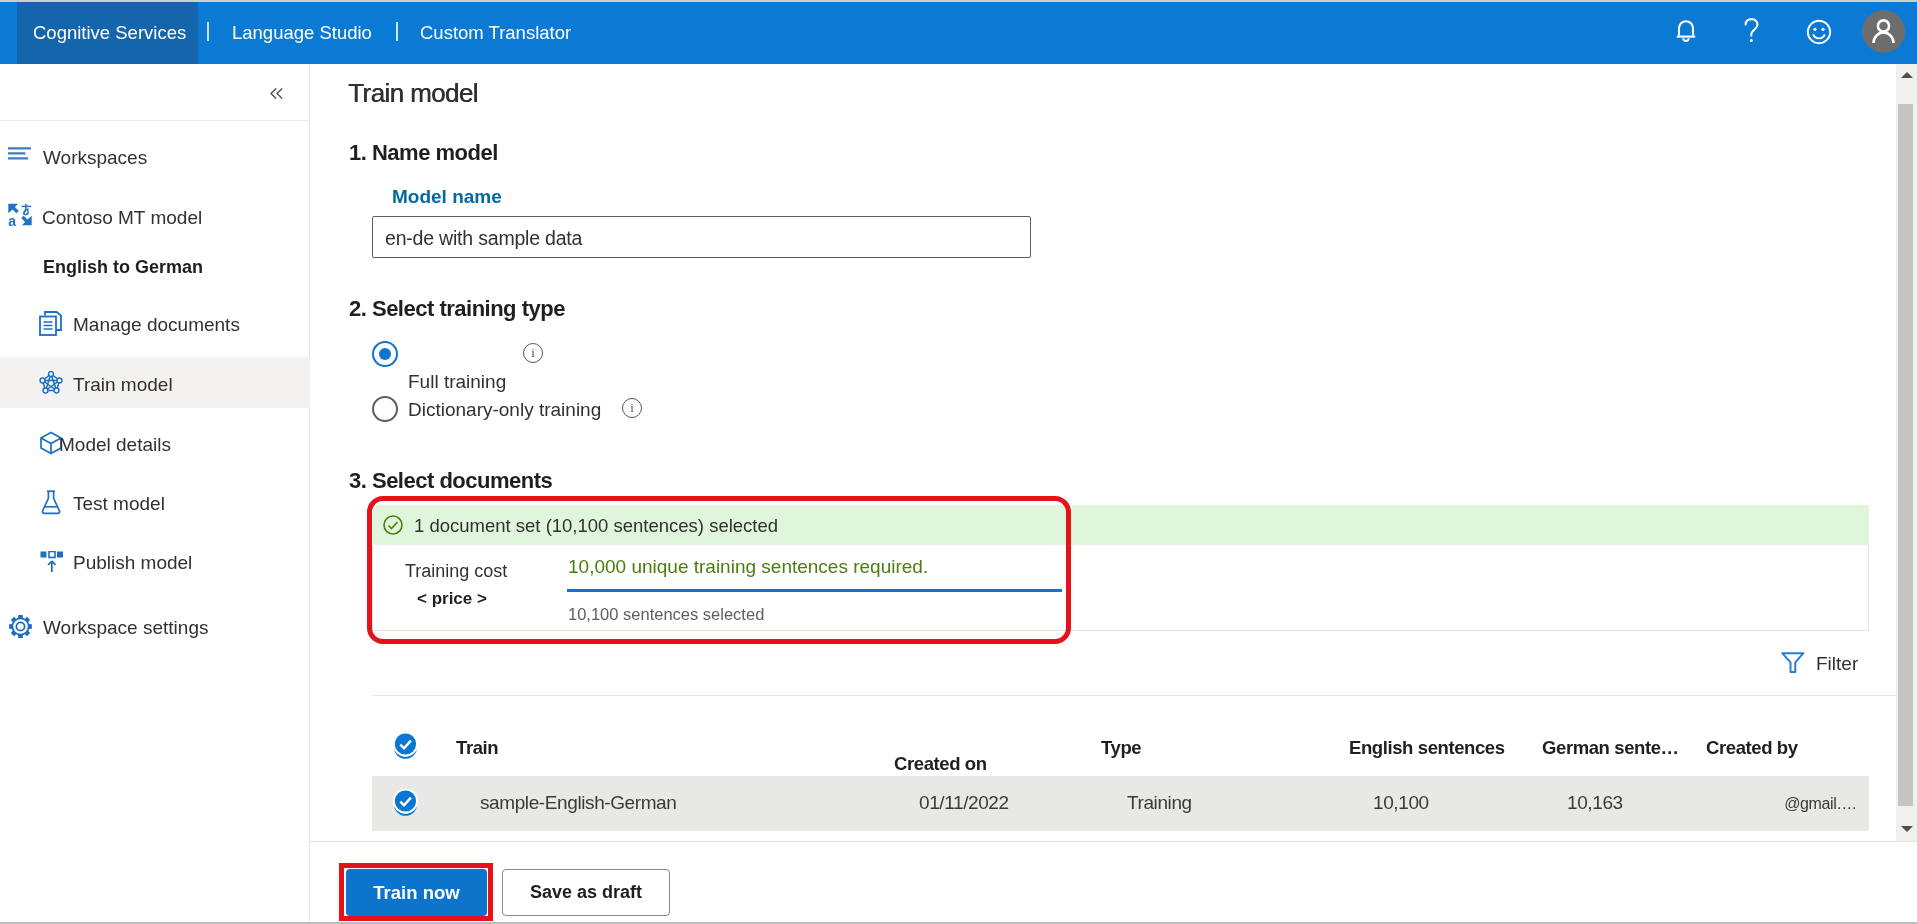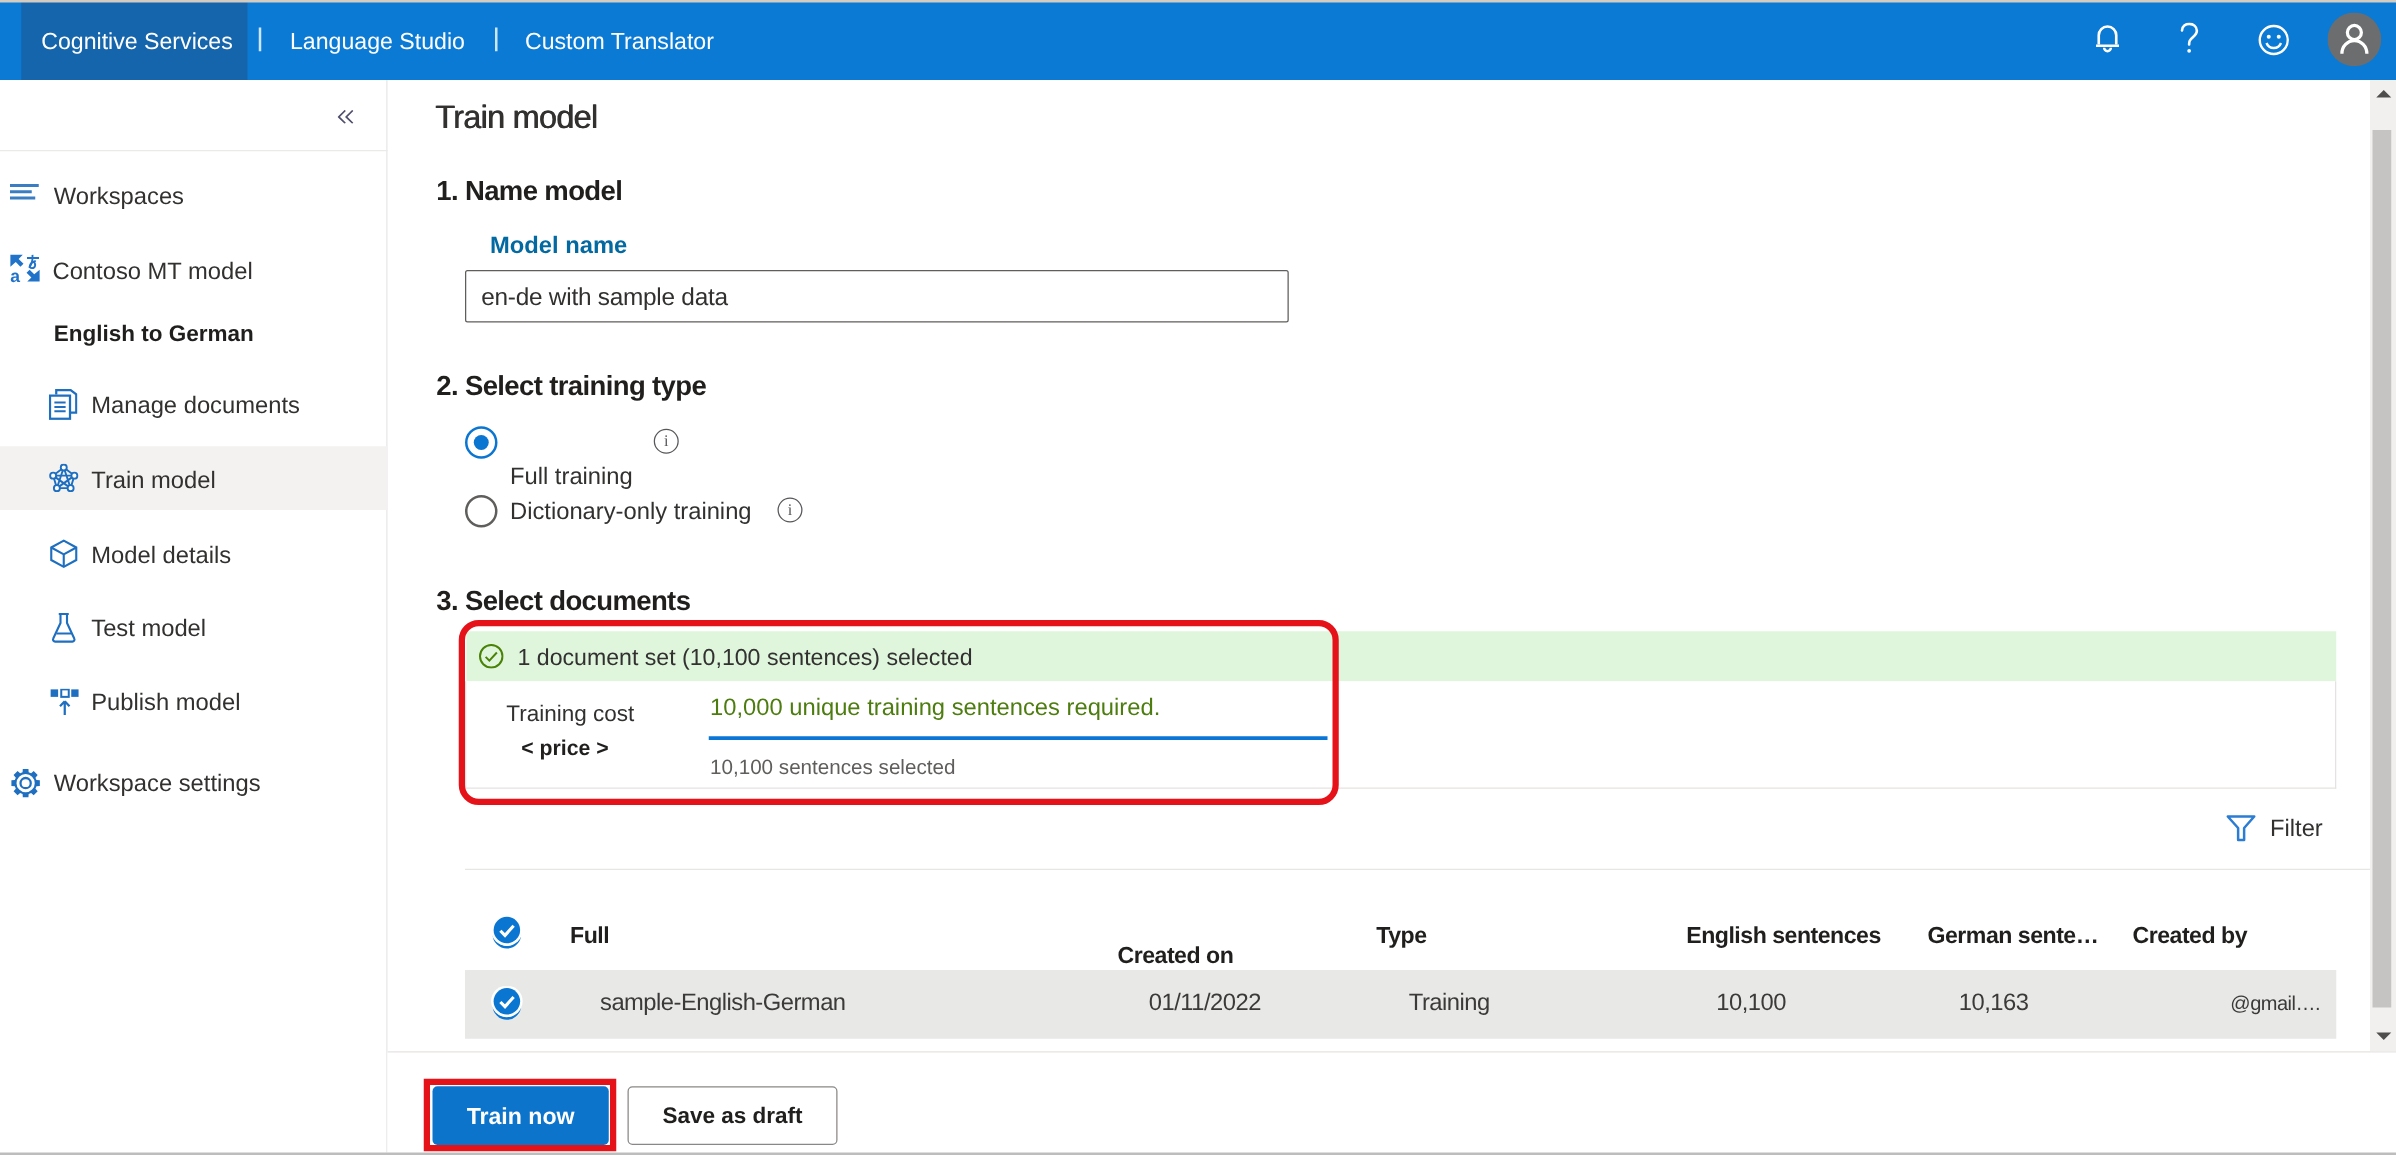--- a/index.html
+++ b/index.html
@@ -148,21 +148,21 @@
   <circle cx="17.5" cy="19.5" r="2.4" fill="#fff" stroke="#1f6fc0" stroke-width="1.5"></circle>
 </svg>
 <div class="navitem" style="left:73px; top:374px;">Train model</div>
 
 <svg class="navicon" style="left:39px; top:431px;" width="24" height="24" viewBox="0 0 24 24">
   <g stroke="#1f6fc0" stroke-width="1.7" fill="none">
     <path d="M12 1.5 L22 7 V17 L12 22.5 L2 17 V7 Z"></path>
     <path d="M2 7 L12 12.5 L22 7 M12 12.5 V22.5"></path>
   </g>
 </svg>
-<div class="navitem" style="left:73px; top:434px;">Model details</div>
+<div class="navitem" style="left:59px; top:434px;">Model details</div>
 
 <svg class="navicon" style="left:40px; top:490px;" width="22" height="25" viewBox="0 0 22 25">
   <g stroke="#1f6fc0" stroke-width="1.7" fill="none">
     <path d="M7 1.2 h8"></path>
     <path d="M8.4 1.2 V8.4 L2.6 20.8 a1.7 1.7 0 0 0 1.6 2.5 h13.6 a1.7 1.7 0 0 0 1.6 -2.5 L13.6 8.4 V1.2"></path>
     <path d="M5.1 16.8 h11.8"></path>
   </g>
 </svg>
 <div class="navitem" style="left:73px; top:493px;">Test model</div>
 
@@ -216,21 +216,21 @@
 
 <div id="tabletop"></div>
 <div id="grayrow"></div>
 
 <svg class="abs" style="left:392px; top:732px;" width="27" height="29" viewBox="0 0 27 29">
   <circle cx="13.5" cy="15.4" r="10.4" fill="none" stroke="#0b76d1" stroke-width="2.1"></circle>
   <circle cx="13.5" cy="12" r="12.6" fill="#fff"></circle>
   <circle cx="13.5" cy="12" r="10.6" fill="#0b76d1"></circle>
   <path d="M8.3 12.6 L12 16.3 L18.9 8.6" fill="none" stroke="#fff" stroke-width="2.5"></path>
 </svg>
-<div class="thead" style="left:456px;">Full</div>
+<div class="thead" style="left:456px;">Train</div>
 <div class="thead" style="left:894px;margin-top:16px;">Created on</div>
 <div class="thead" style="left:1101px;">Type</div>
 <div class="thead" style="left:1349px;">English sentences</div>
 <div class="thead" style="left:1542px;">German sente…</div>
 <div class="thead" style="left:1706px;">Created by</div>
 <svg class="abs" style="left:392px; top:789px;" width="27" height="29" viewBox="0 0 27 29">
   <circle cx="13.5" cy="15.4" r="10.4" fill="none" stroke="#0b76d1" stroke-width="2.1"></circle>
   <circle cx="13.5" cy="12" r="12.6" fill="#fff"></circle>
   <circle cx="13.5" cy="12" r="10.6" fill="#0b76d1"></circle>
   <path d="M8.3 12.6 L12 16.3 L18.9 8.6" fill="none" stroke="#fff" stroke-width="2.5"></path>

